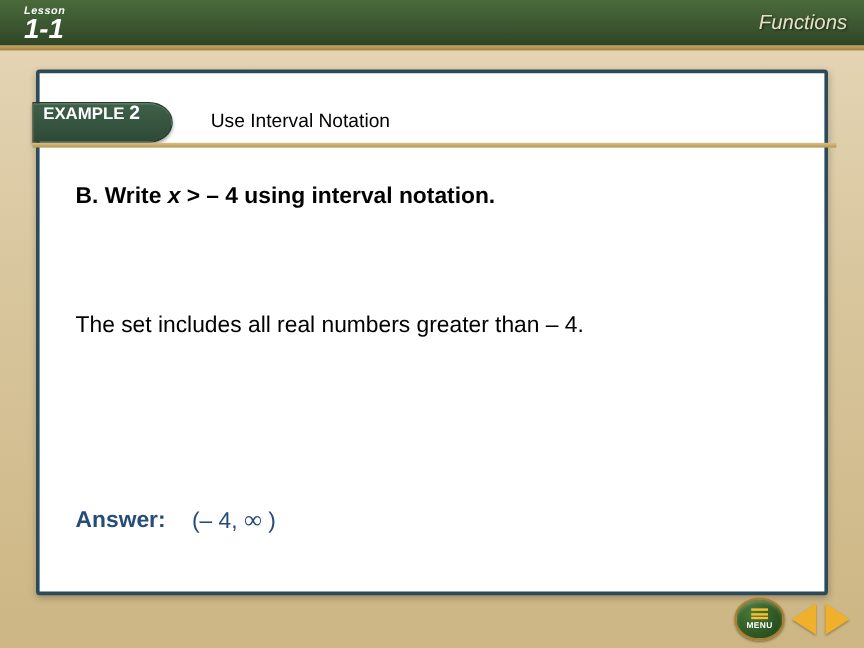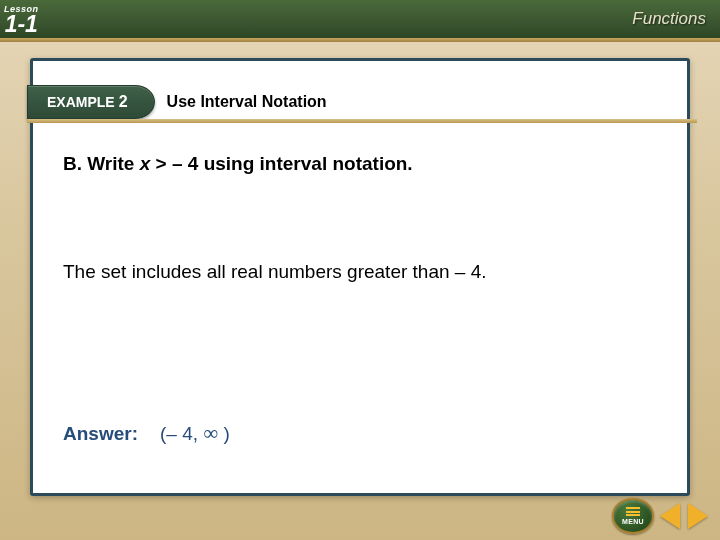--- a/index.html
+++ b/index.html
@@ -9,22 +9,22 @@
     background: linear-gradient(180deg, #e6d7b8 0%, #d9c79f 40%, #cdb684 100%);
     position: relative;
   }
   .topbar {
     position: absolute; top: 0; left: 0; width: 720px; height: 38px;
     background: linear-gradient(180deg, #4a6a3a 0%, #3a5530 60%, #2d4524 100%);
     display: flex; justify-content: space-between; align-items: center;
     color: #fff;
   }
   .lesson-badge {
-    display: flex; flex-direction: column; align-items: center;
-    padding-left: 4px;
+    display: flex; flex-direction: column; align-items: flex-start;
+    padding-left: 20px;
   }
   .lesson-badge .lesson-word { font-size: 9px; font-style: italic; font-weight: bold; letter-spacing: 0.5px; }
   .lesson-badge .lesson-num { font-size: 23px; font-weight: 900; font-style: italic; line-height: 0.9; }
   .chapter-title {
     font-style: italic; font-size: 17px; font-weight: 500;
     color: #e6e0c8; padding-right: 14px;
     text-shadow: 1px 1px 2px rgba(0,0,0,0.6);
   }
   .topbar-underline {
     position: absolute; top: 38px; left: 0; width: 720px; height: 4px;
@@ -39,33 +39,33 @@
     border-radius: 3px;
     box-shadow: 0 2px 6px rgba(0,0,0,0.25);
   }
   .example-row {
     position: absolute; top: 24px; left: -6px;
     display: flex; align-items: center;
   }
   .example-tab {
     position: relative;
     height: 34px;
-    padding: 0 26px 0 19px;
+    padding: 0 26px 0 8px;
     background: linear-gradient(180deg, #3f6049 0%, #2d4a36 100%);
     color: #fff; font-weight: 700; font-size: 14px;
-    display: flex; align-items: center;
+    display: flex; align-items: flex-start;
     border-top-right-radius: 28px 24px;
     border-bottom-right-radius: 28px 24px;
     box-shadow: 0 2px 3px rgba(0,0,0,0.35), inset 0 1px 0 rgba(255,255,255,0.18);
     border: 1px solid #253b2c;
   }
   .example-tab .num { margin-left: 4px; font-size: 16px; }
   .example-title {
-    margin-left: 12px;
-    font-weight: 700; font-size: 16px;
+    margin-left: 32px;
+    font-weight: 400; font-size: 16px;
     color: #000;
   }
   .example-underline {
     position: absolute; top: 58px; left: -6px;
     width: 670px; height: 4px;
     background: linear-gradient(180deg, #d8c088, #b89850);
   }
   .body-text {
     position: absolute; left: 30px;
     color: #000; font-size: 19px;

